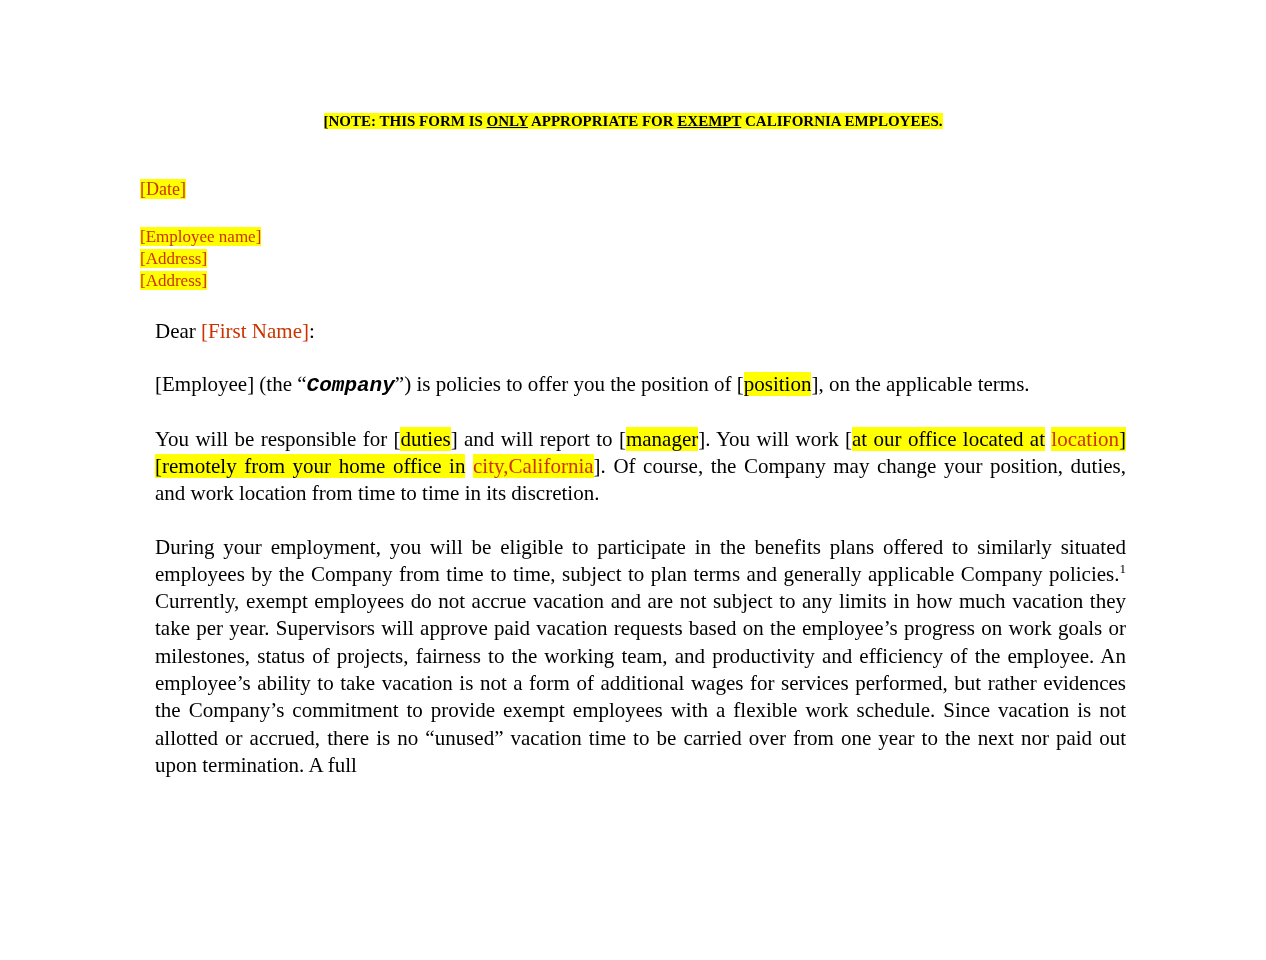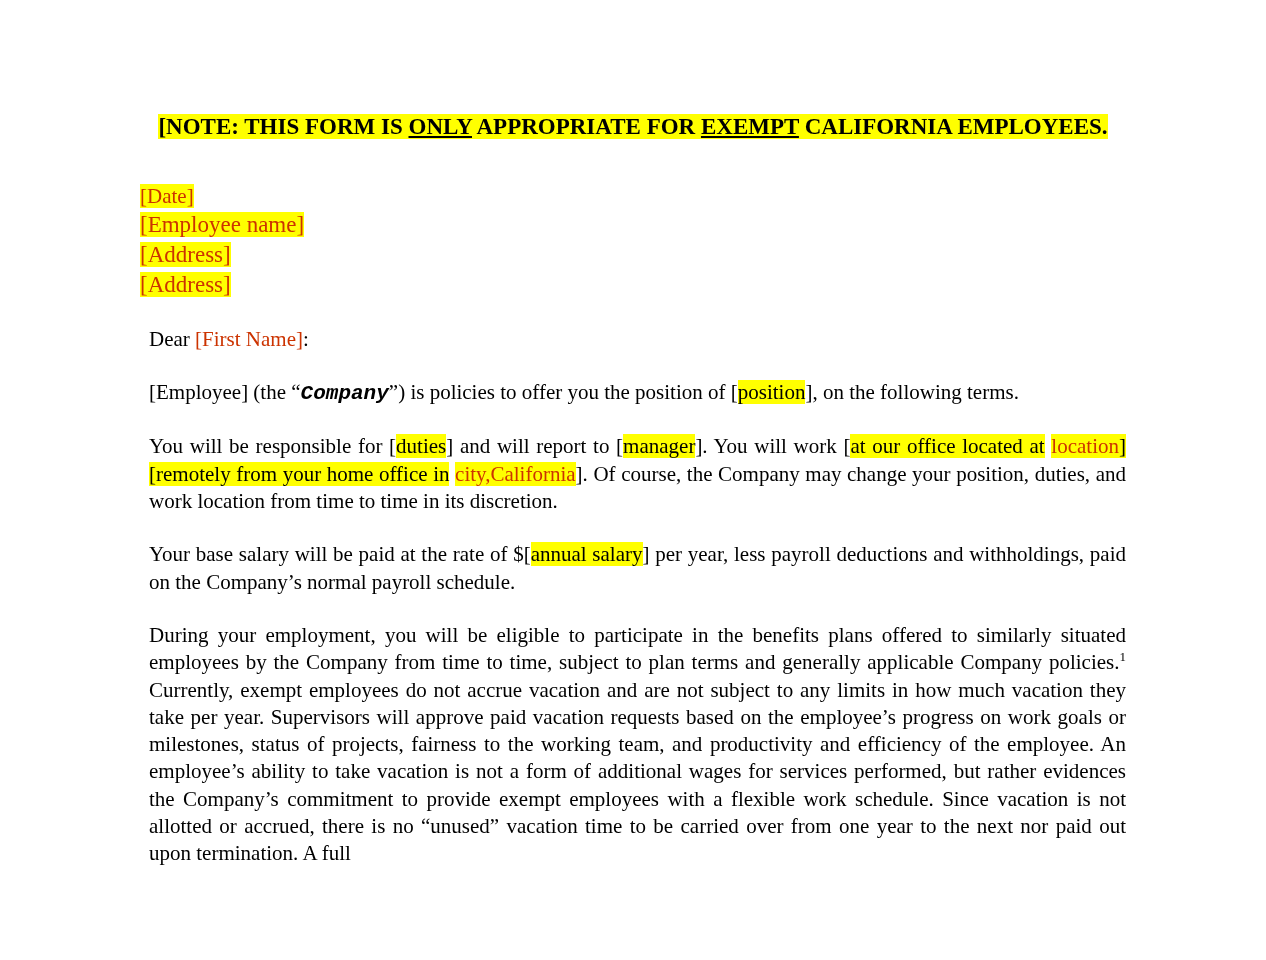--- a/index.html
+++ b/index.html
@@ -29,55 +29,56 @@
   .hl {
     background: #ffff00;
   }
   .red {
     color: #cc3300;
   }
   .u {
     text-decoration: underline;
   }
   .notice {
-    font-size: 23px;
+    font-size: 15px;
     font-weight: bold;
     text-align: center;
     line-height: 1.28;
     margin: 0 0 0 0;
   }
   .notice .hl {
     box-decoration-break: clone;
     -webkit-box-decoration-break: clone;
   }
   .blk {
-    font-size: 21px;
+    font-size: 18px;
     line-height: 1.30;
-    margin-top: 12px;
+    margin-top: 28px;
   }
   .tight {
-    font-size: 23px;
+    font-size: 17px;
     line-height: 1.30;
+    margin-top: 24px;
   }
   .tight div {
     margin: 0;
   }
   .re {
     font-size: 21px;
     font-weight: bold;
     margin-top: 32px;
   }
   .re .sp {
     display: inline-block;
     width: 52px;
   }
   p.body {
     font-size: 21px;
     line-height: 1.30;
-    margin: 26px 0 0 9px;
+    margin: 26px 0 0 15px;
     text-align: justify;
   }
   p.body.first {
     margin-top: 26px;
   }
   .bolditalic {
     font-weight: bold;
     font-style: italic;
     font-family: Liberation Mono, monospace;
   }
@@ -104,22 +105,21 @@
 
     <div class="tight">
       <div><span class="hl red">[Employee name]</span></div>
       <div><span class="hl red">[Address]</span></div>
       <div><span class="hl red">[Address]</span></div>
     </div>
 
 
     <p class="body first"><span>Dear </span><span class="red">[First Name]</span><span>:</span></p>
 
-    <p class="body"><span>[Employee] (the “</span><span class="bolditalic">Company</span><span>”) is policies to offer you the position of [</span><span class="hl">position</span><span>], on the following terms.</span></p>
+    <p class="body"><span>[Employee] (the “</span><span class="bolditalic">Company</span><span>”) is policies to offer you the position of [</span><span class="hl">position</span><span>], on the applicable terms.</span></p>
 
     <p class="body"><span>You will be responsible for [</span><span class="hl">duties</span><span>] and will report to [</span><span class="hl">manager</span><span>]. You will work [</span><span class="hl">at our office located at</span> <span class="hl red">location</span><span class="hl">][</span><span class="hl">remotely from your home office in</span> <span class="hl red">city,</span><span class="hl red">California</span><span>]. Of course, the Company may change your position, duties, and work location from time to time in its discretion.</span></p>
 
-    <p class="body"><span>Your base salary will be paid at the rate of $[</span><span class="hl">annual salary</span><span>] per year, less payroll deductions and withholdings, paid on the Company’s normal payroll schedule.</span></p>
 
     <p class="body"><span>During your employment, you will be eligible to participate in the benefits plans offered to similarly situated employees by the Company from time to time, subject to plan terms and generally applicable Company policies.</span><sup>1</sup><span> Currently, exempt employees do not accrue vacation and are not subject to any limits in how much vacation they take per year.  Supervisors will approve paid vacation requests based on the employee’s progress on work goals or milestones, status of projects, fairness to the working team, and productivity and efficiency of the employee.  An employee’s ability to take vacation is not a form of additional wages for services performed, but rather evidences the Company’s commitment to provide exempt employees with a flexible work schedule.  Since vacation is not allotted or accrued, there is no “unused” vacation time to be carried over from one year to the next nor paid out upon termination.  A full</span></p>
 
   </div>
 </div>
 
 </body></html>

